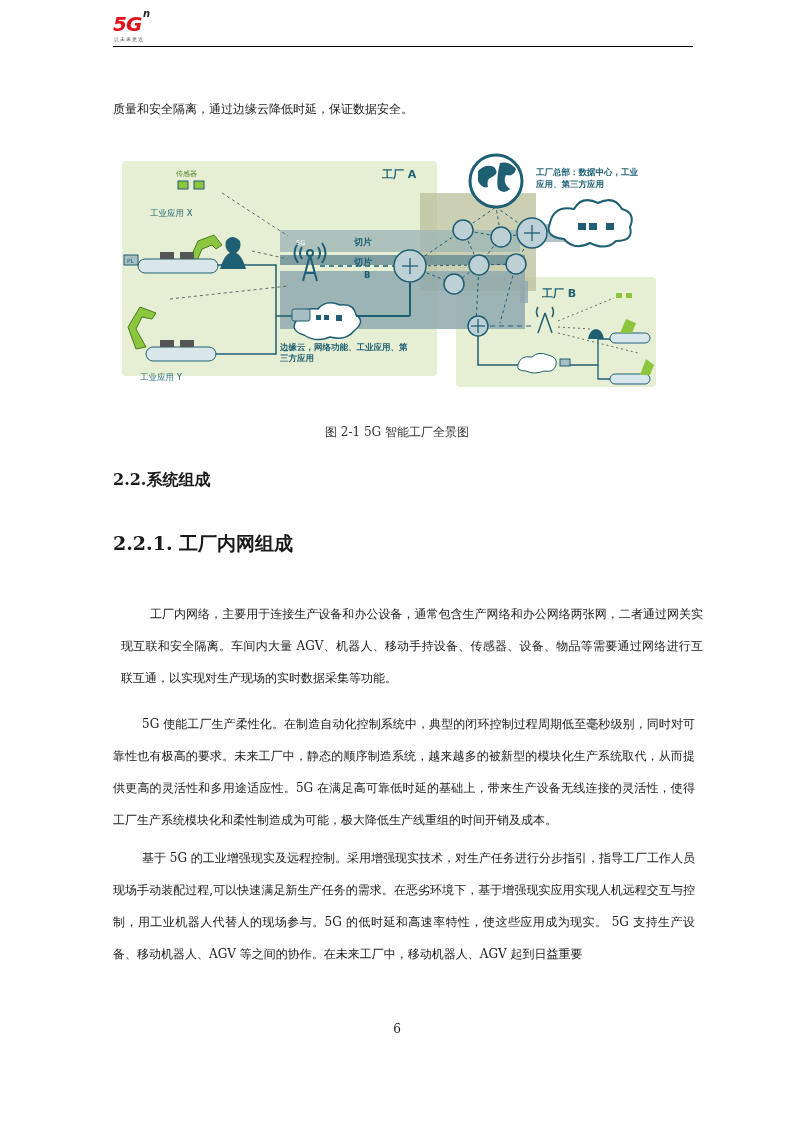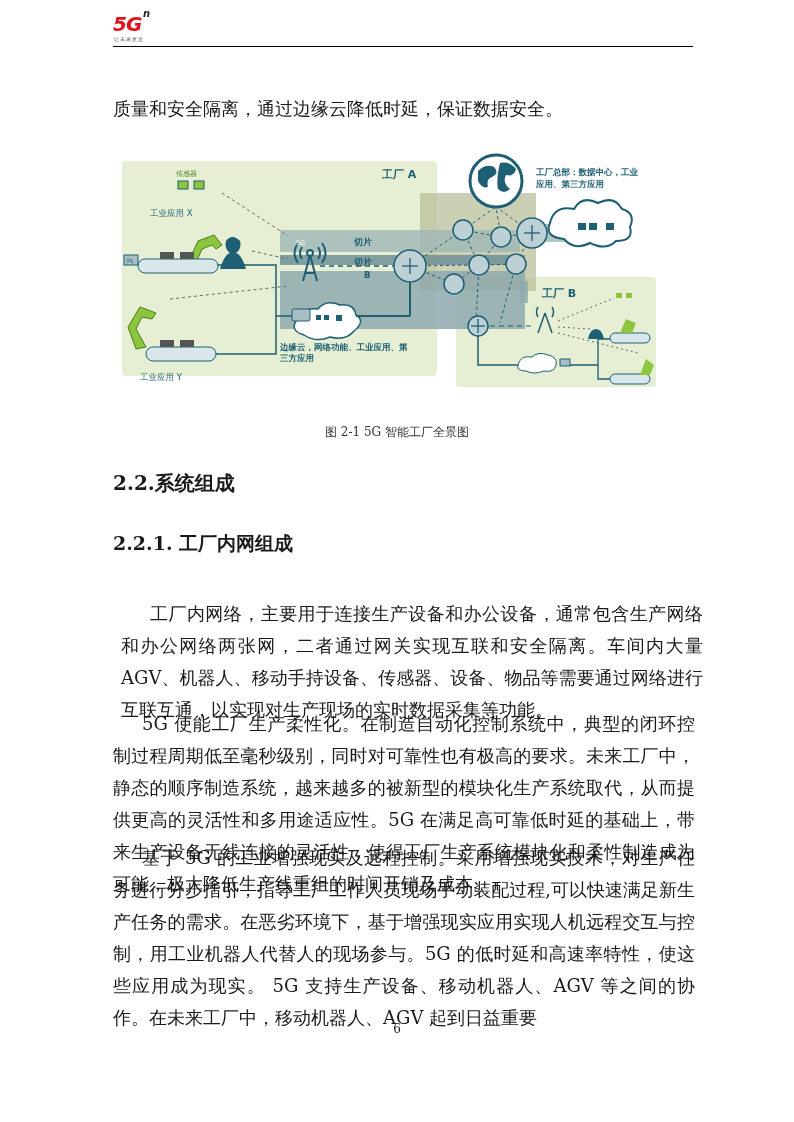--- a/index.html
+++ b/index.html
@@ -5,26 +5,26 @@
   html, body { margin: 0; padding: 0; background: #ffffff; }
   body { width: 794px; height: 1122px; position: relative; overflow: hidden;
          font-family: "DejaVu Serif", "Liberation Serif", serif; color: #1a1a1a; }
   .header { position: absolute; left: 113px; top: 8px; width: 580px; height: 38px; border-bottom: 1px solid #000; }
   .logo { position: absolute; left: 0; top: 2px; width: 70px; height: 34px; }
   .logo-5g { position: absolute; left: 0; top: 2px; font-family: "DejaVu Sans", sans-serif; font-weight: bold; font-style: italic; font-size: 20px; color: #e0111b; letter-spacing: -1px; }
   .logo-n { position: absolute; left: 30px; top: -2px; font-family: "DejaVu Sans", sans-serif; font-weight: bold; font-style: italic; font-size: 10px; color: #222; }
   .logo-sub { position: absolute; left: 1px; top: 26px; font-family: "DejaVu Sans", sans-serif; font-size: 5px; color: #555; letter-spacing: 1px; }
   .header-title { position: absolute; right: 6px; top: 22px; font-size: 12px; color: #333; }
 
-  .para { position: absolute; left: 113px; width: 582px; font-size: 18px; line-height: 32px; text-align: justify; }
+  .para { position: absolute; left: 113px; width: 582px; font-size: 12px; line-height: 32px; text-align: justify; }
   .indent { text-indent: 29px; }
 
   .figure { position: absolute; left: 120px; top: 153px; width: 540px; height: 236px; }
   .caption { position: absolute; left: 0; width: 794px; top: 424px; text-align: center; font-size: 12px; color: #333; }
-  .h2 { position: absolute; left: 113px; top: 470px; font-family: "DejaVu Serif", serif; font-weight: bold; font-size: 20px; }
+  .h2 { position: absolute; left: 113px; top: 470px; font-family: "DejaVu Serif", serif; font-weight: bold; font-size: 16px; }
   .h3 { position: absolute; left: 113px; top: 531px; font-family: "DejaVu Serif", serif; font-weight: bold; font-size: 19px; }
   .page-num { position: absolute; left: 0; width: 794px; top: 1022px; text-align: center; font-size: 12px; }
   .dlabel { font-family: "DejaVu Sans", sans-serif; }
 </style>
 </head>
 <body>
 
 <div class="header">
   <div class="logo">
     <span class="logo-5g">5G</span>

